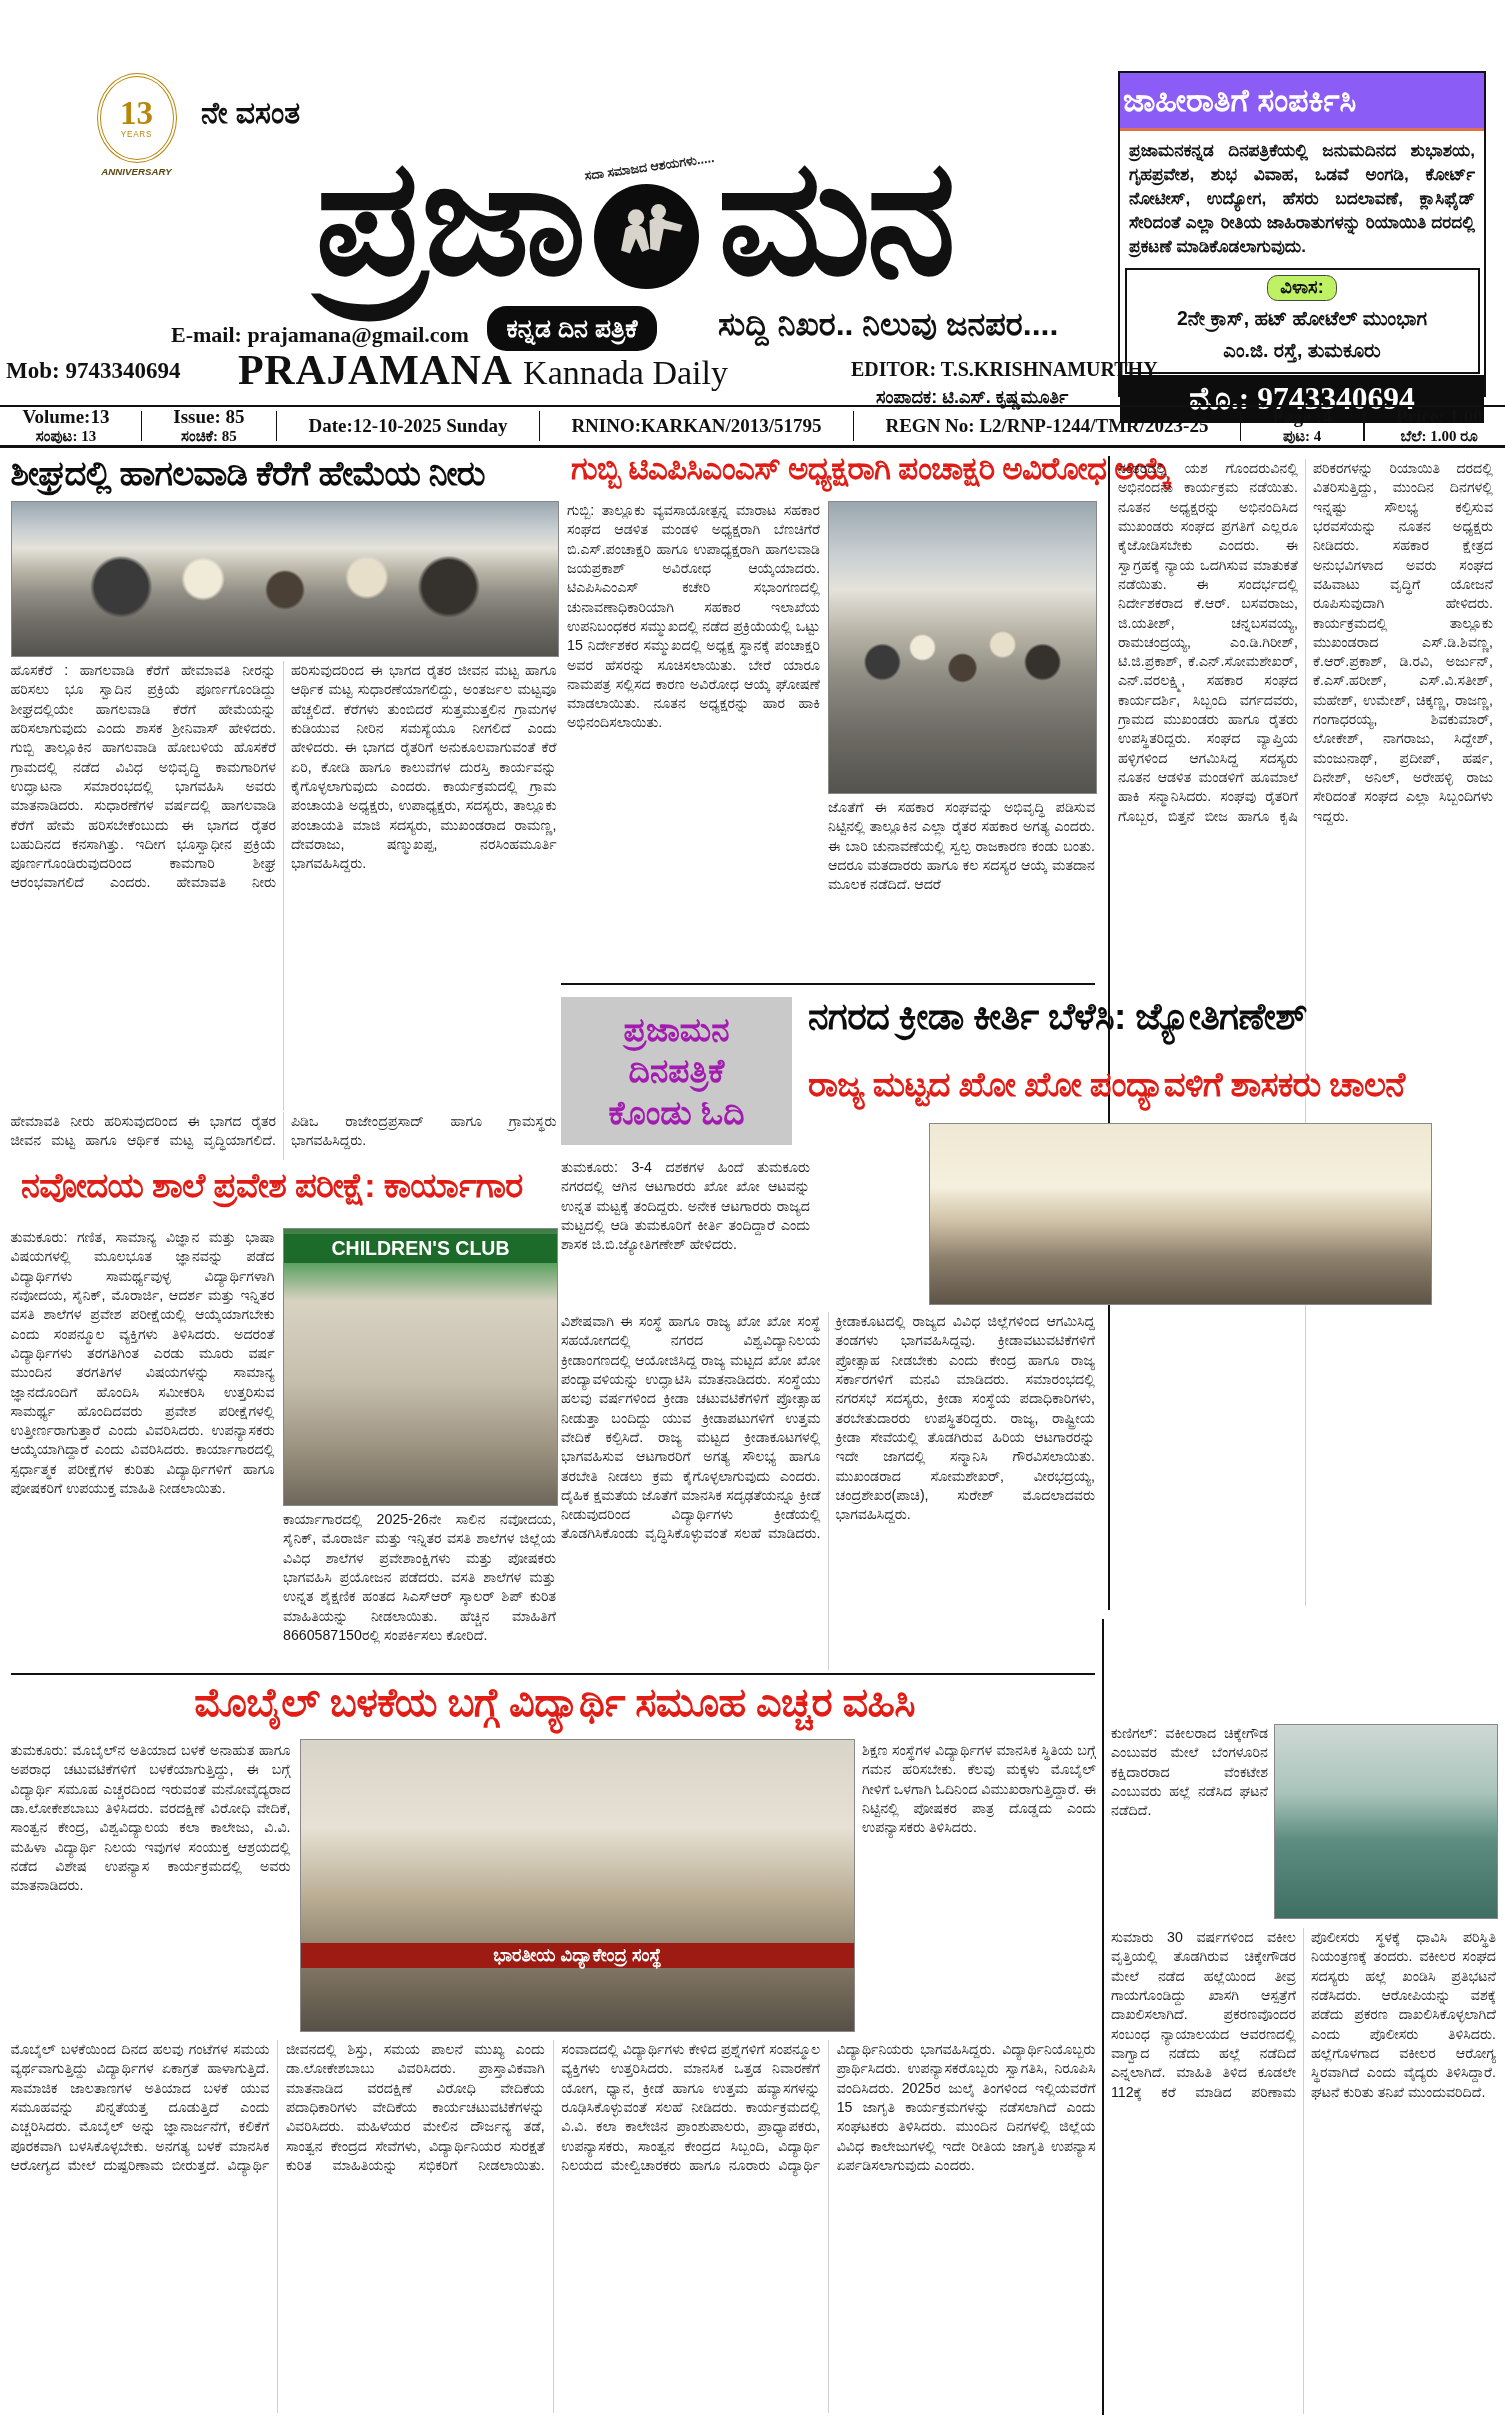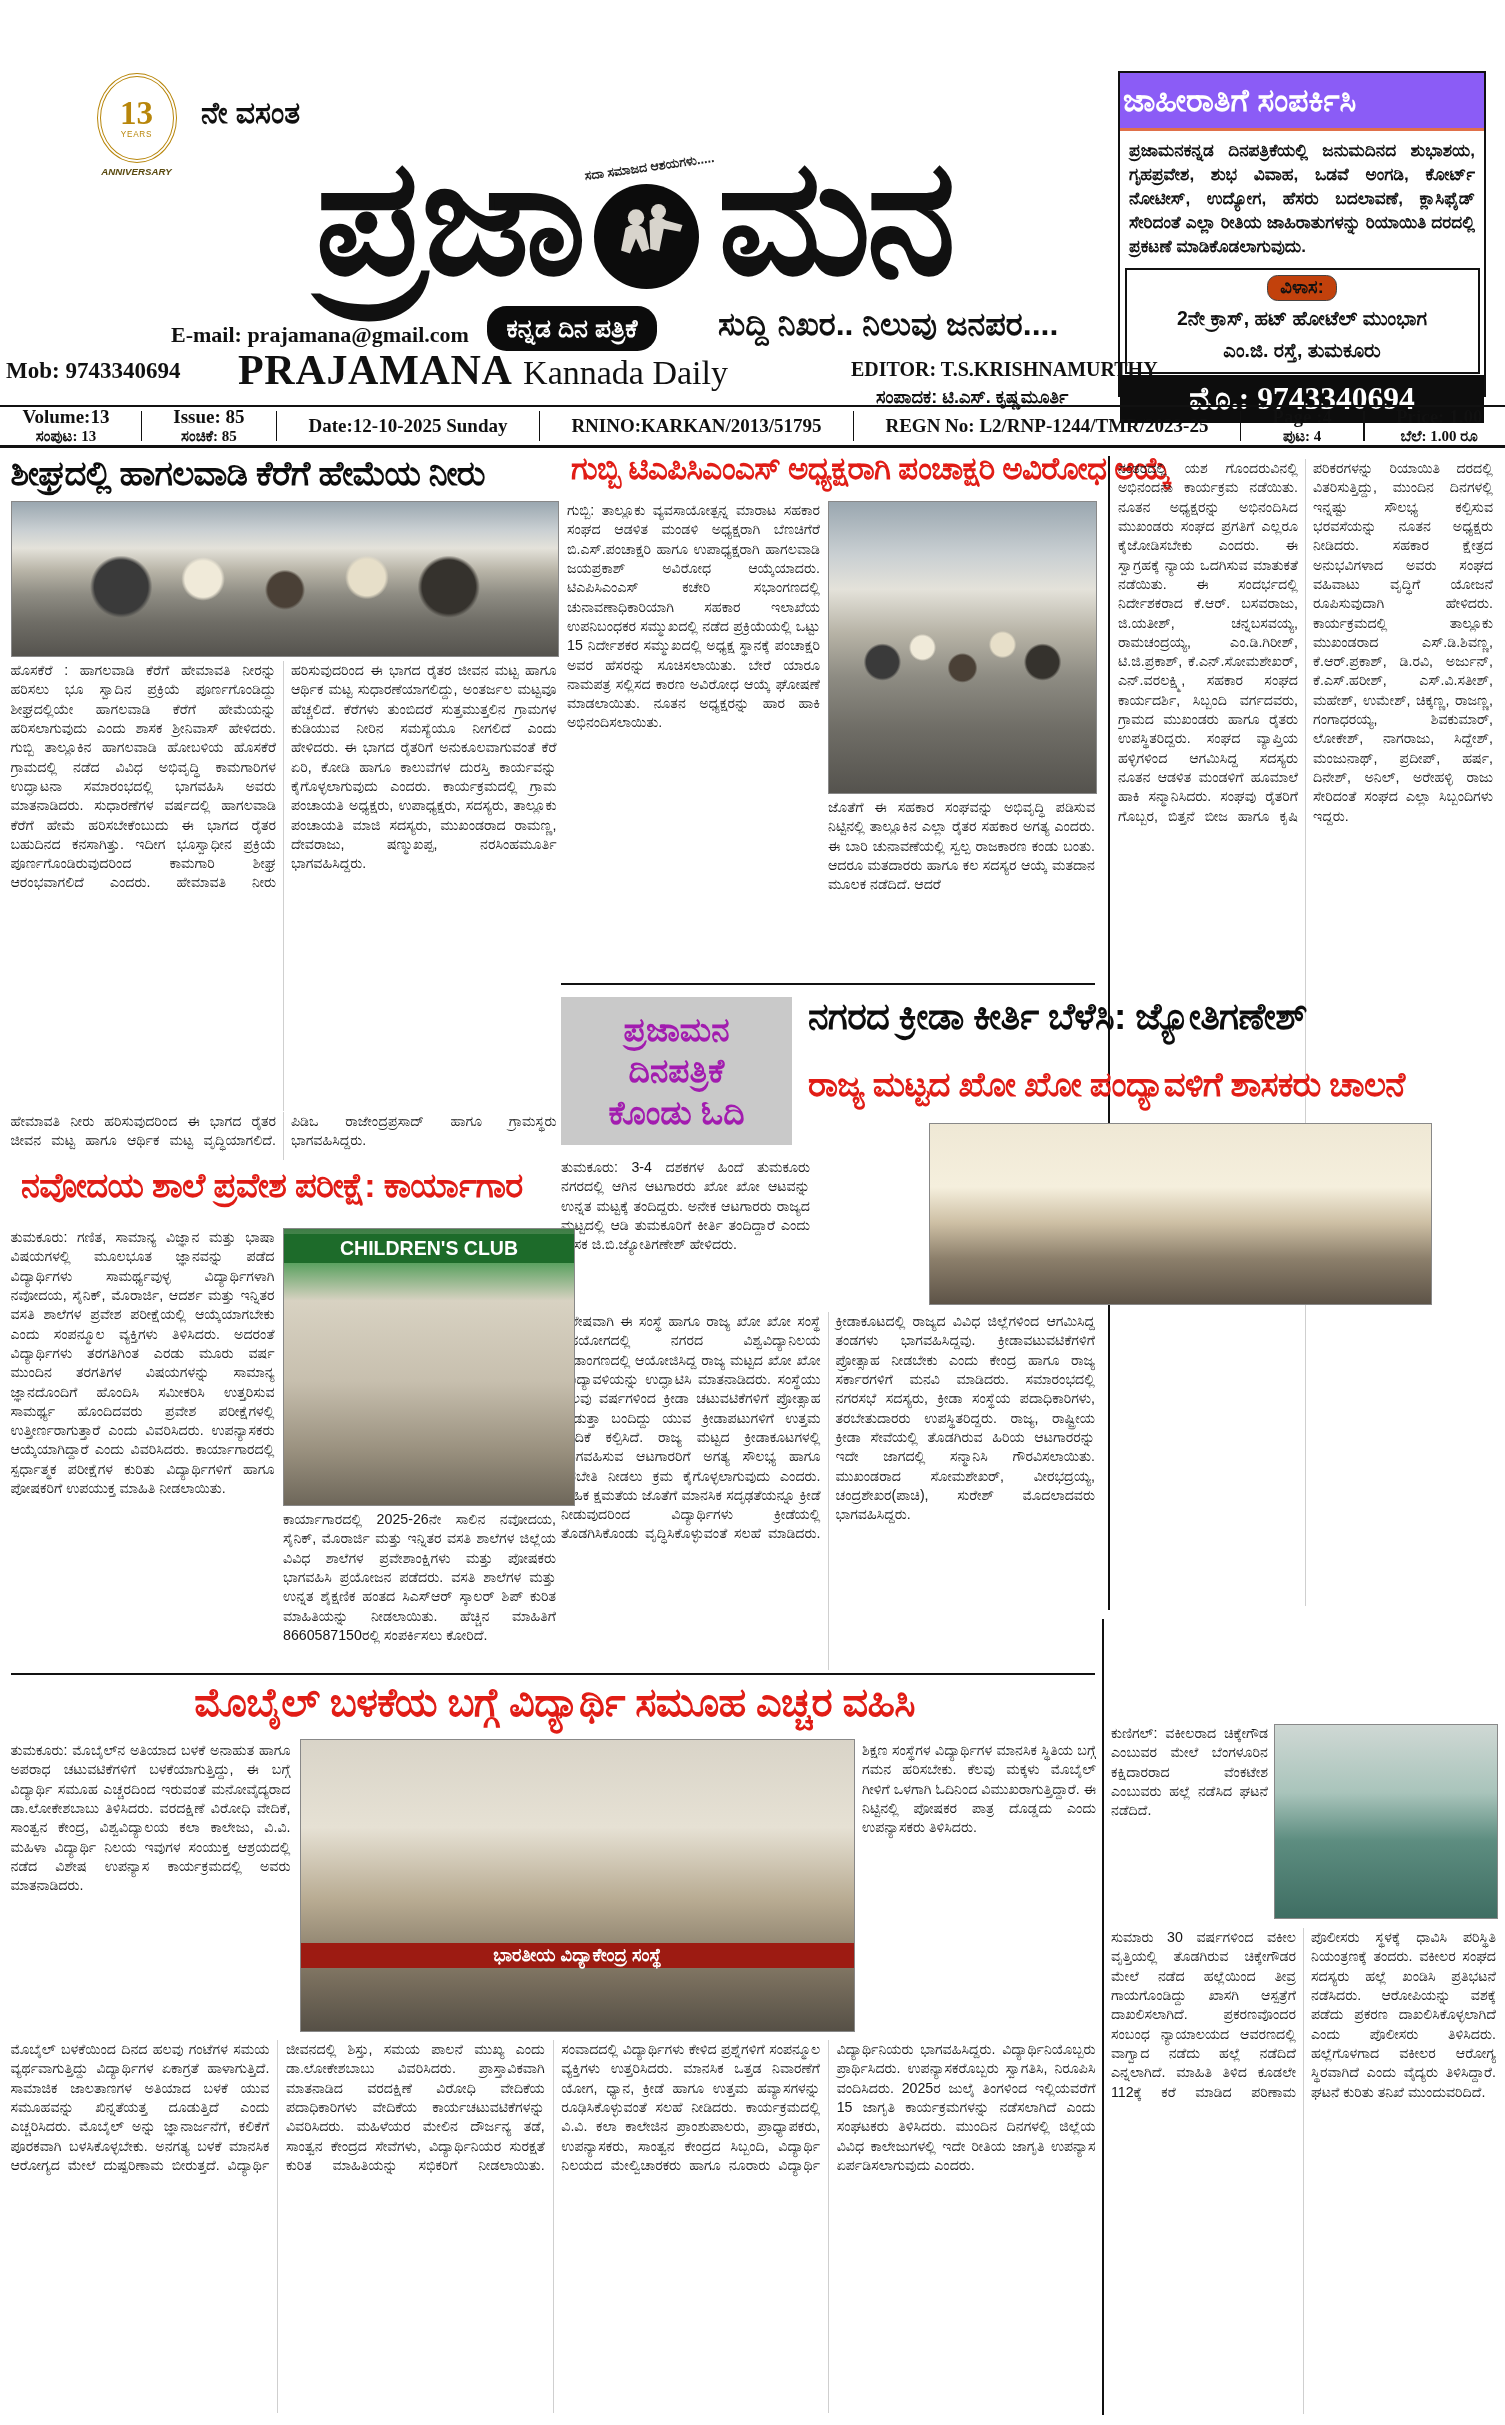--- a/index.html
+++ b/index.html
@@ -31,21 +31,21 @@
   .en-title .big{font-size:42px;font-weight:900;letter-spacing:0.7px;}
   .en-title .small{font-size:34px;font-weight:normal;margin-left:7.5px;}
   .editor-en{position:absolute;left:851px;top:358px;font-size:20px;font-weight:bold;font-family:"Liberation Serif",serif;}
   .editor-kn{position:absolute;left:876px;top:387px;font-size:18px;font-weight:bold;}
   
   .ad-box{position:absolute;left:1118px;top:71px;width:364px;height:322px;border:2.2px solid #111;}
   .ad-head{background:#8b5cf6;color:#fff;text-align:left;font-size:31.5px;font-weight:bold;
            padding:9px 3px;border-bottom:3.7px solid #e0704a;}
   .ad-body{font-size:17px;font-weight:600;line-height:1.42;padding:7.5px 9px;text-align:justify;}
   .ad-inner{border:2.2px solid #111;margin:1.5px 4.5px;text-align:center;padding:4.5px 3px 7.5px;}
-  .ad-addr-label{display:inline-block;background:#c2410c;border:1.5px solid #444;border-radius:10.5px;
+  .ad-addr-label{display:inline-block;background:#bef264;border:1.5px solid #444;border-radius:10.5px;
                  padding:1.5px 12px;font-size:18px;font-weight:bold;}
   .ad-addr{font-size:19.5px;font-weight:bold;margin-top:4.5px;line-height:1.4;}
   .ad-phone{background:#0d0d0d;color:#fff;text-align:center;font-size:31.5px;font-weight:bold;
             font-family:"Liberation Serif",serif;padding:6px 0;}
   
   .info-bar{position:absolute;left:0;top:405px;width:1505px;height:43px;border-top:2.2px solid #111;
             border-bottom:3px solid #111;display:flex;align-items:center;justify-content:space-between;
             padding:0 22.5px;box-sizing:border-box;font-family:"Liberation Serif",serif;}
   .info-item{text-align:center;line-height:1.15;}
   .info-item .en{font-size:19px;font-weight:bold;}
@@ -58,21 +58,21 @@
   
   .photo{position:absolute;border:0.7px solid #888;overflow:hidden;}
   .ph-crowd{background:linear-gradient(180deg,#9aa7b0 0%,#c9cfd2 18%,#e4e2da 30%,#b7b3a6 45%,#8e8c83 60%,#6f6d66 78%,#55534e 100%);}
   .ph-crowd:before{content:"";display:block;width:100%;height:100%;
      background:radial-gradient(circle at 20% 55%, #3a3a3a 0 6%, transparent 7%),
                 radial-gradient(circle at 35% 50%, #f0ead9 0 5%, transparent 6%),
                 radial-gradient(circle at 50% 57%, #4a4036 0 6%, transparent 7%),
                 radial-gradient(circle at 65% 49%, #e7dfc9 0 5%, transparent 6%),
                 radial-gradient(circle at 80% 55%, #35322d 0 6%, transparent 7%);}
   .ph-stage{background:linear-gradient(180deg,#efe8d5 0%,#f5efdd 35%,#cdbfa4 55%,#8c7f6b 75%,#5d5347 100%);}
-  .ph-kids{background:linear-gradient(180deg,#3f7d46 0%,#58a05e 12%,#d8d2c2 26%,#c7bfae 55%,#9a917f 80%,#6e675a 100%);padding-left:17px;}
+  .ph-kids{background:linear-gradient(180deg,#3f7d46 0%,#58a05e 12%,#d8d2c2 26%,#c7bfae 55%,#9a917f 80%,#6e675a 100%);}
   .ph-meet{background:linear-gradient(180deg,#d9d4c8 0%,#e6e1d4 30%,#b8ab92 55%,#7d7260 80%,#565046 100%);}
   .ph-hosp{background:linear-gradient(180deg,#cfd8d4 0%,#a9c4bb 35%,#5d8d80 60%,#3f6e63 100%);}
   .photo .banner{position:absolute;left:0;right:0;text-align:center;color:#fff;font-weight:bold;}
   .banner-green{top:4.5px;background:#1d6b2a;font-size:19.5px;padding:3px 0;}
   .banner-red{bottom:63px;background:#9d1b12;font-size:18px;padding:2.2px 0;}
   
   .body-txt{font-size:14.2px;line-height:1.36;text-align:justify;color:#161616;overflow:hidden;}
   .cols2{column-count:2;column-gap:15px;column-rule:0.7px solid #cfcfcf;}
   .cols4{column-count:4;column-gap:16.5px;column-rule:0.7px solid #cfcfcf;}
   .vrule{position:absolute;width:1.5px;background:#111;}

